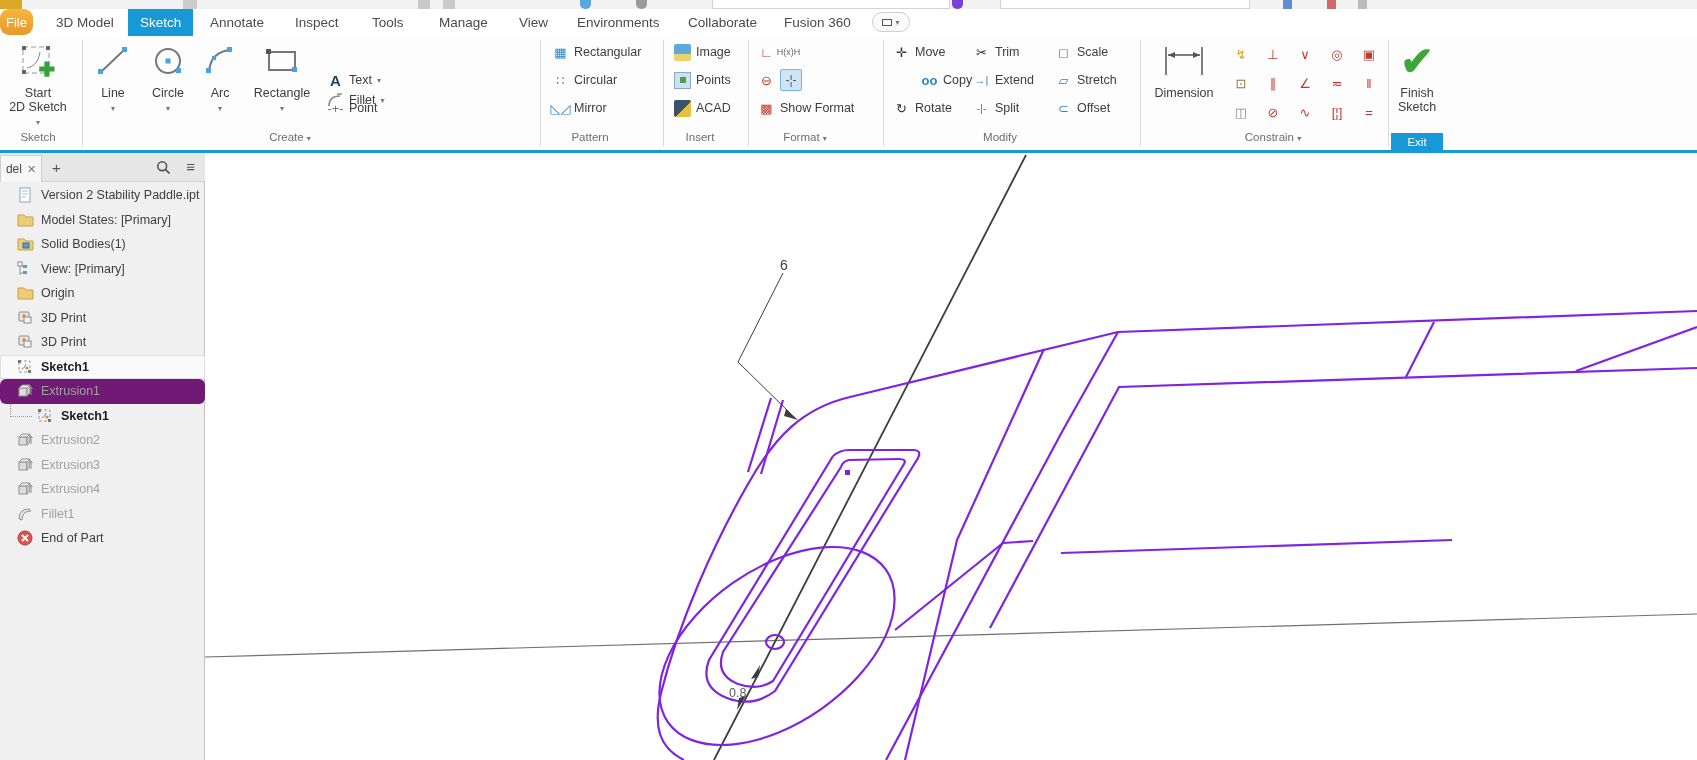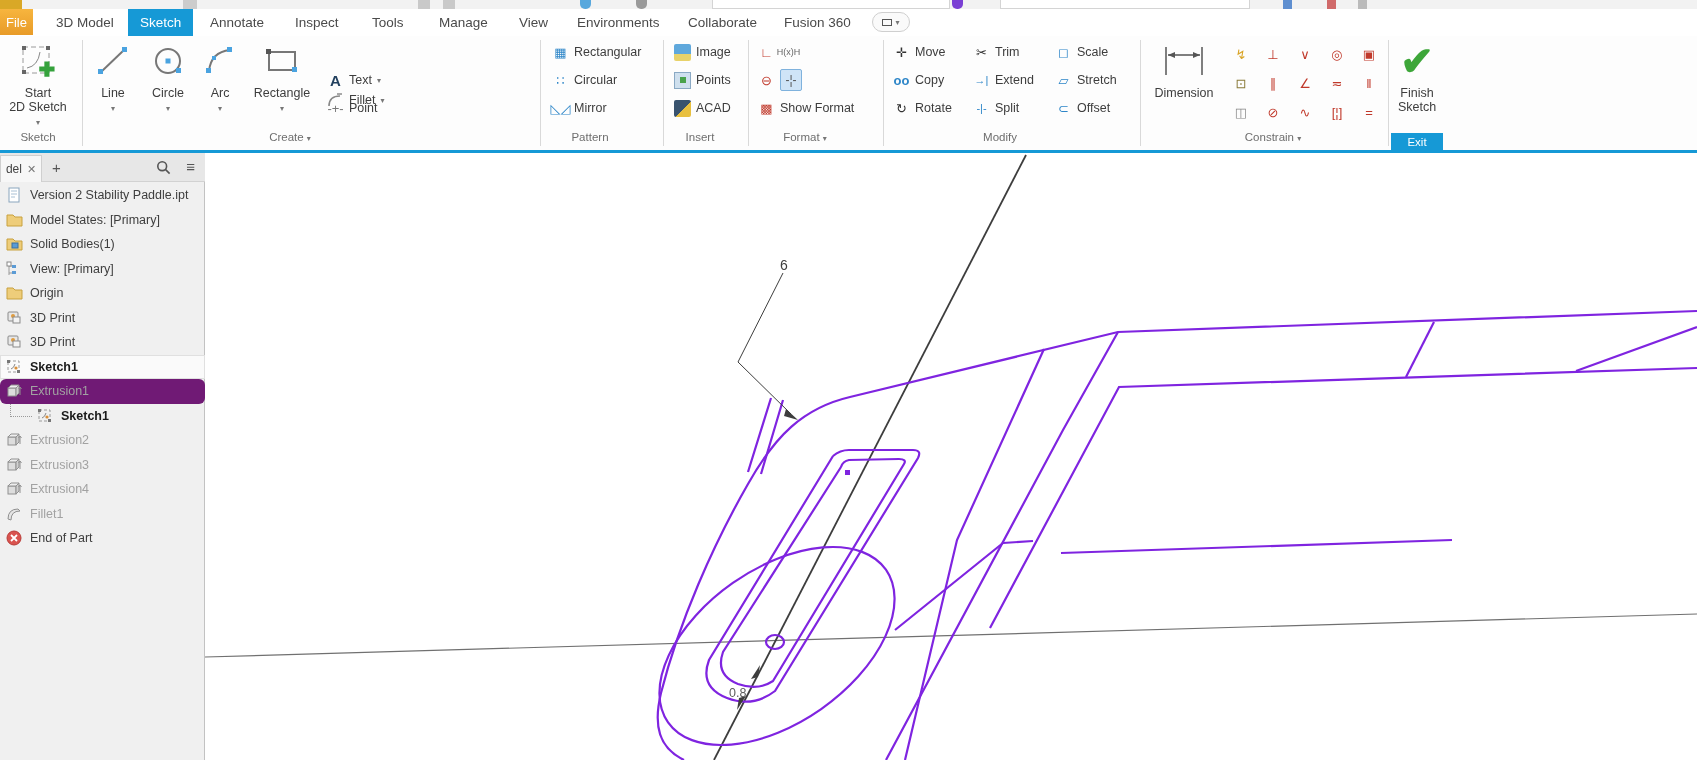--- a/index.html
+++ b/index.html
@@ -9,21 +9,21 @@
   #app { position:relative; width:1697px; height:760px; }
 
   
   #top-strip { left:0; top:0; width:1697px; height:9px; background:#f2f2f2; }
   .frag { position:absolute; top:0; height:9px; }
 
   
   #tabbar { left:0; top:9px; width:1697px; height:27px; background:#ffffff; }
   .file-tab { position:absolute; left:0; top:0; width:33px; height:26px;
     background:linear-gradient(#f7b53e,#e89b28); color:#fff; font-size:13px;
-    display:flex; align-items:center; justify-content:center; }
+    display:flex; align-items:center; justify-content:center;border-radius:9px; }
   .tab { position:absolute; top:0; height:27px; display:flex; align-items:center;
     padding:0 12px; font-size:13.5px; color:#4a4a4a; white-space:nowrap; }
   .tab.active { background:#1699d6; color:#fff; }
   .tab-pill { position:absolute; top:3px; height:20px; width:38px; border:1px solid #cfcfcf;
     border-radius:10px; display:flex; align-items:center; justify-content:center;
     font-size:9px; color:#444; gap:3px; background:#fafafa;}
 
   
   #ribbon { left:0; top:36px; width:1697px; height:114px; background:#fdfdfd; }
   .vsep { position:absolute; top:4px; height:106px; width:1px; background:#d9d9d9; }
@@ -63,21 +63,21 @@
   .btab { position:absolute; left:0; top:2px; width:42px; height:27px; background:#f7f7f7;
     border:1px solid #cfcfcf; border-bottom:none; display:flex; align-items:center;
     justify-content:center; gap:5px; font-size:12px; color:#444; }
   .btn-x { color:#777; font-size:11px; }
   .badd { position:absolute; left:52px; top:6px; font-size:15px; color:#555; }
   .bsearch { position:absolute; right:34px; top:7px; }
   .bmenu { position:absolute; right:10px; top:5px; font-size:15px; color:#555; }
 
   #browser-rows { position:absolute; left:0; top:30px; width:205px; }
   .brow { position:relative; height:24.5px; display:flex; align-items:center;
-    font-size:12.5px; color:#3e3e3e; padding-left:6px; white-space:nowrap; }
+    font-size:12.5px; color:#3e3e3e; padding-left:17px; white-space:nowrap; }
   .brow.dim { color:#a2a2a2; }
   .brow.bold { font-weight:bold; color:#1a1a1a; }
   .brow.hl-light { background:#fafafa; box-shadow:inset 0 0 0 1px #e0e0e0; }
   .brow.hl-gray { background:#701a75;border-radius:6px; }
   .brow .bicon { width:18px; height:16px; margin-right:6px; flex:0 0 auto; }
   .brow.indent { padding-left:37px; }
   .tree-dots { position:absolute; left:10px; top:0; width:22px; height:13px;
     border-left:1px dotted #9a9a9a; border-bottom:1px dotted #9a9a9a; }
 
   
@@ -248,21 +248,21 @@
       <span class="gicon" style="color:#c0392b;">▩</span>
       <span>Show Format</span>
     </div>
     <div class="panel-label" style="left:770px;width:70px;"><span>Format</span> <span class="caret">▾</span></div>
     <div class="vsep" style="left:883px;"></div>
 
     <div class="smallrow" style="left:893px;top:4px;">
       <span class="gicon dark">✛</span>
         <span>Move</span>
       </div>
-    <div class="smallrow" style="left:893px;top:32px;">
+    <div class="smallrow" style="left:921px;top:32px;">
       <span class="gicon blue" style="font-weight:bold;">oo</span>
         <span>Copy</span>
       </div>
     <div class="smallrow" style="left:893px;top:60px;">
       <span class="gicon dark">↻</span>
         <span>Rotate</span>
       </div>
     <div class="smallrow" style="left:973px;top:4px;">
       <span class="gicon dark">✂</span>
         <span>Trim</span>

